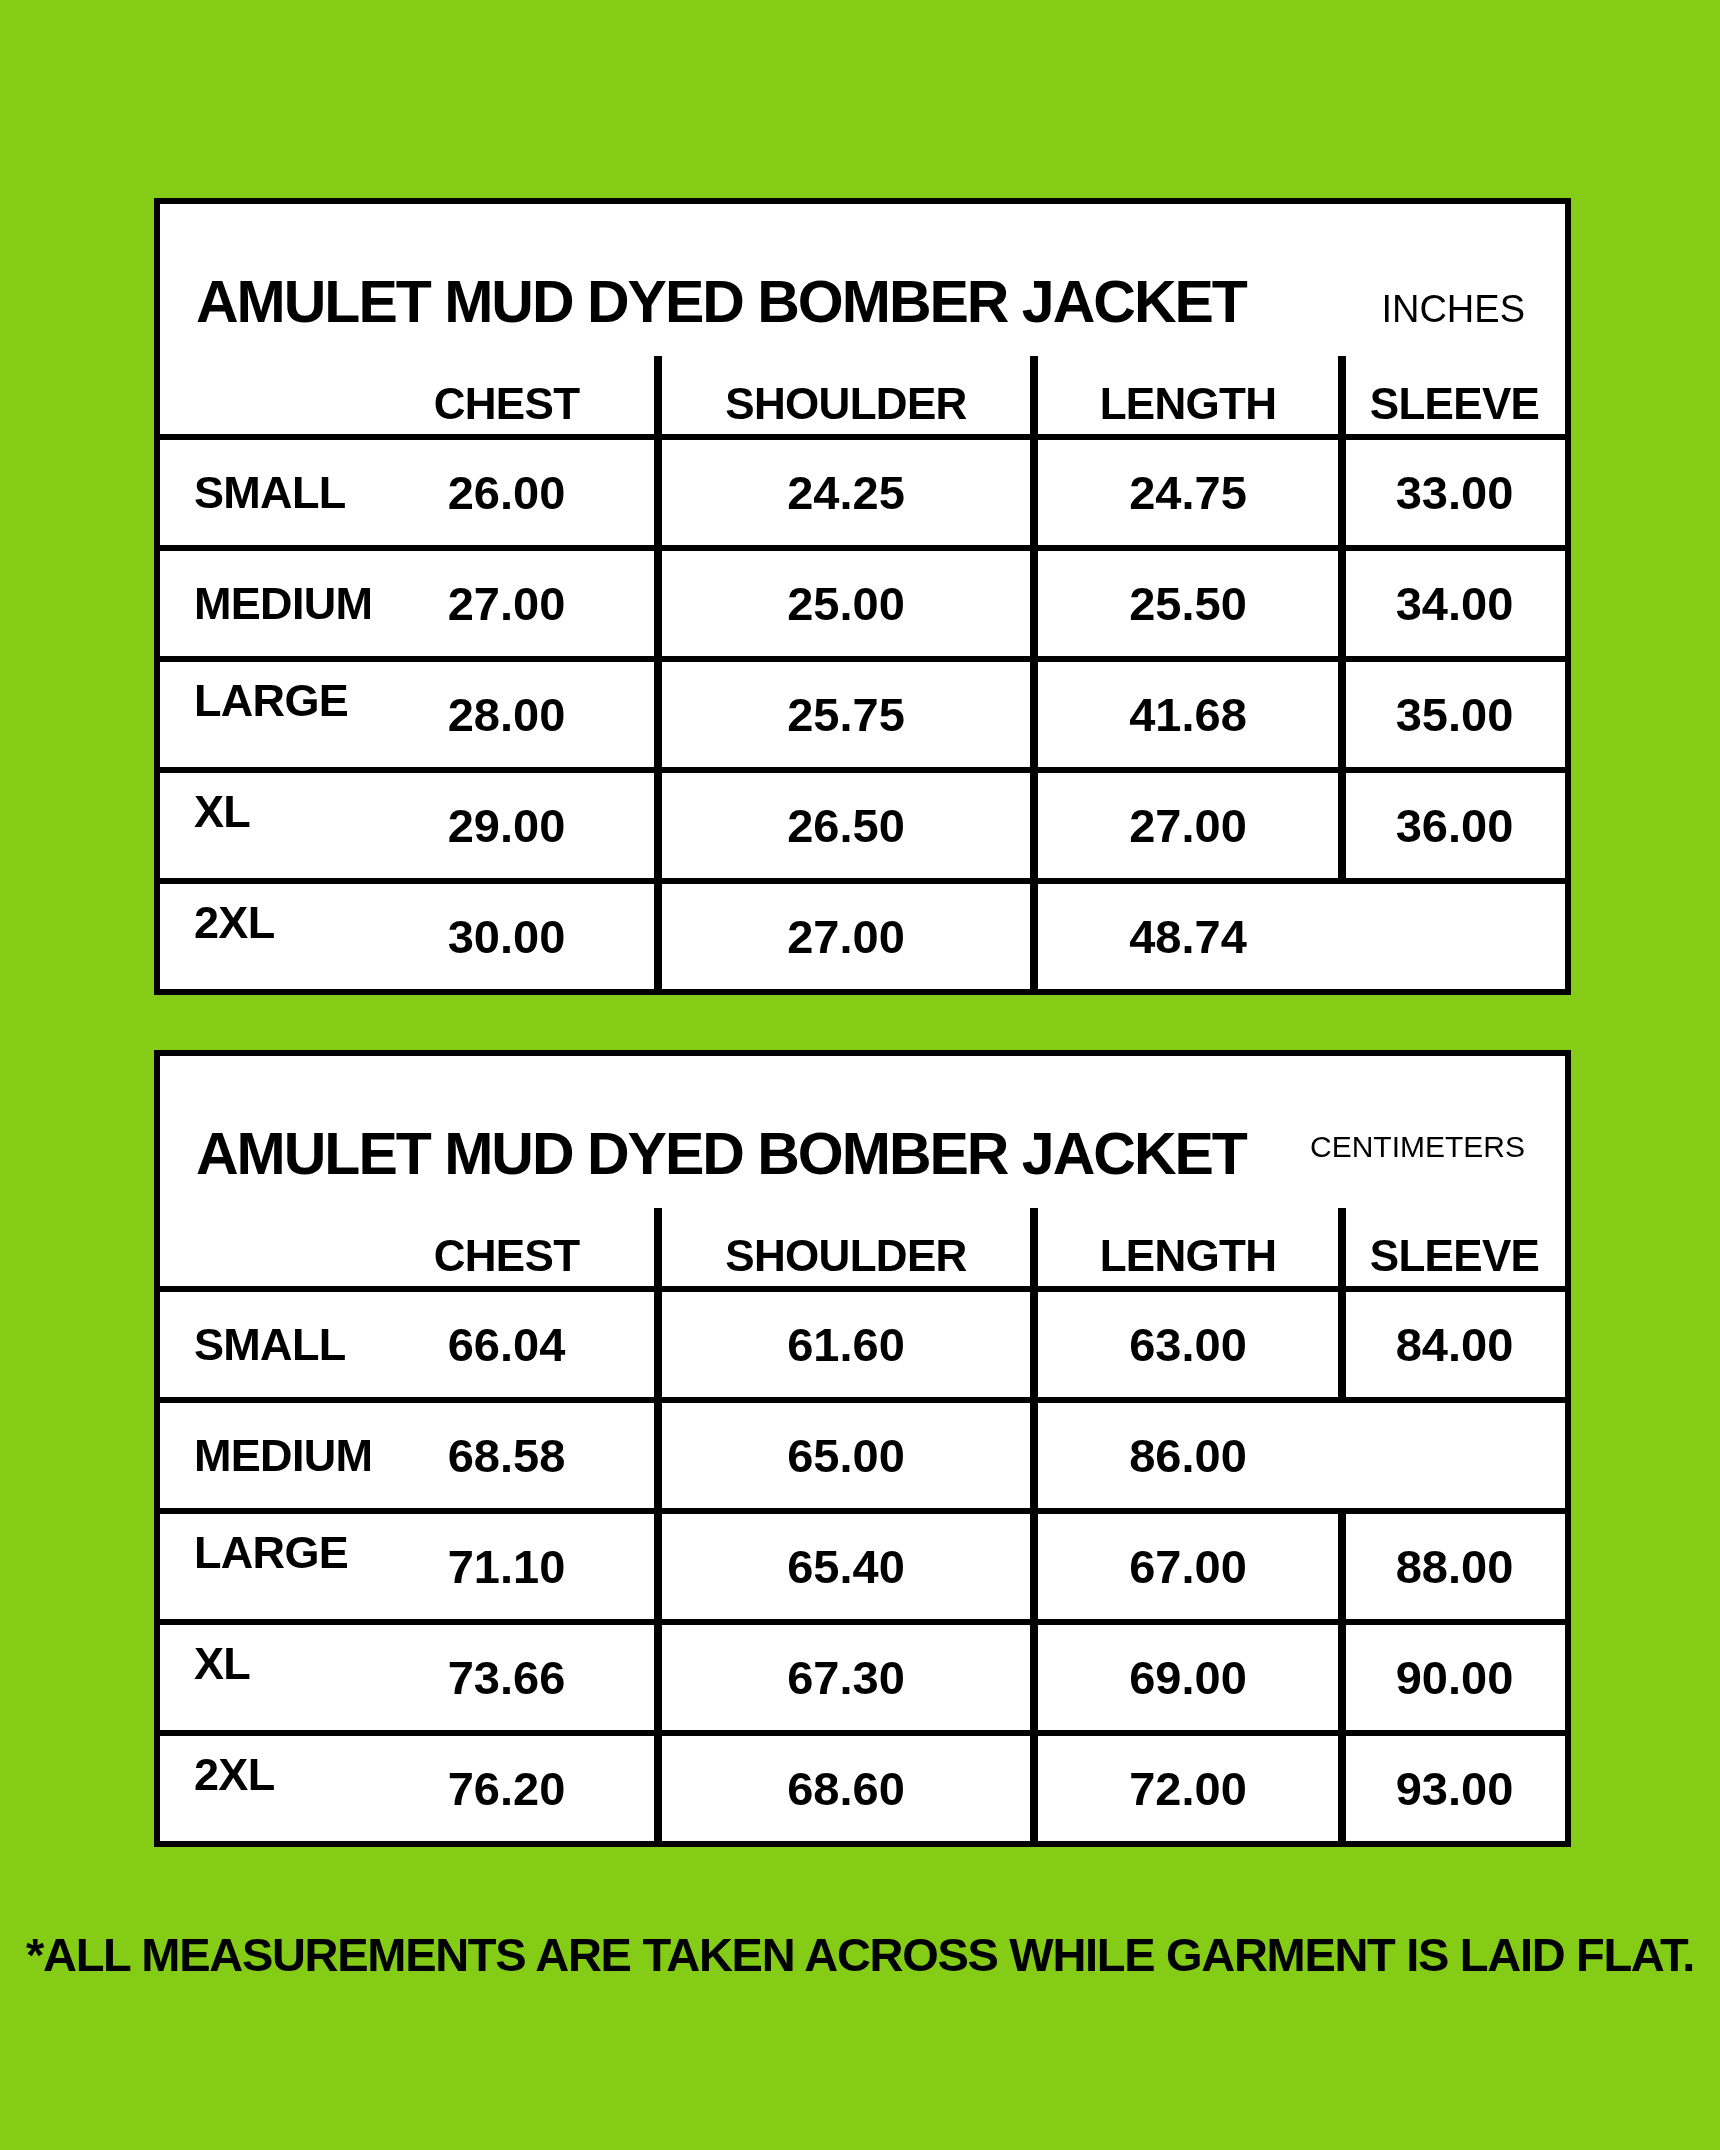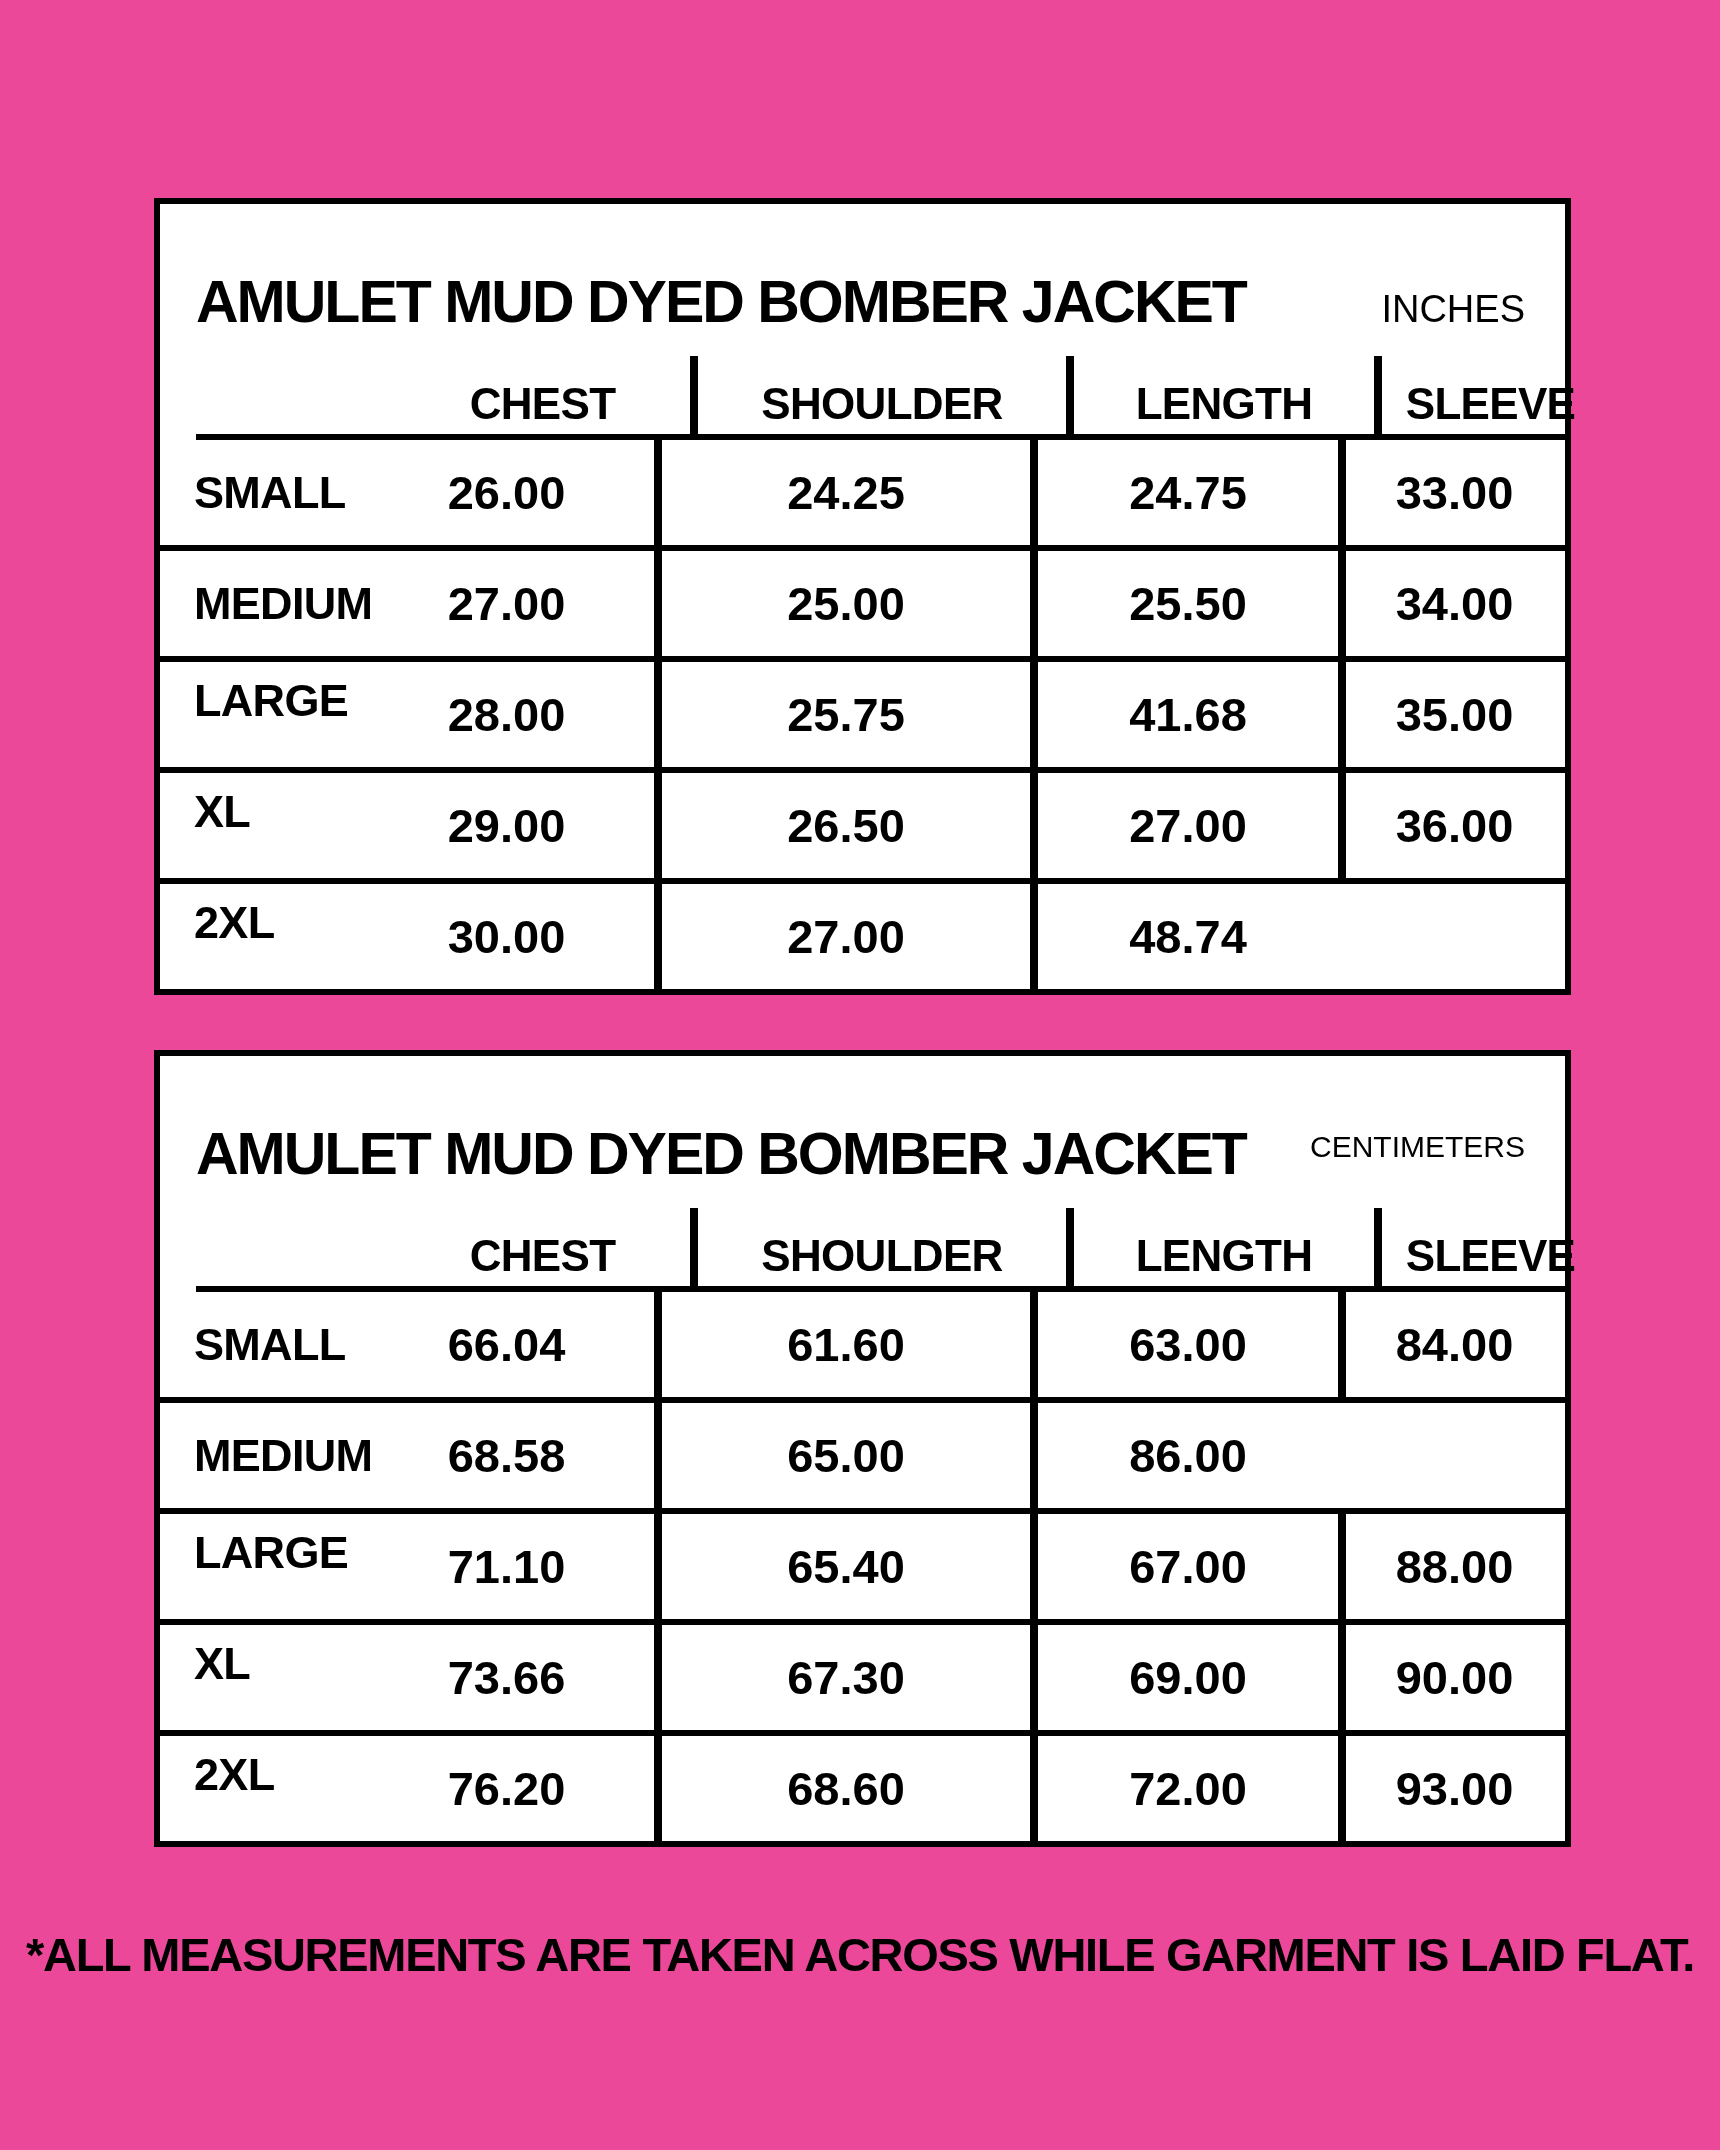--- a/index.html
+++ b/index.html
@@ -1,21 +1,21 @@
 <!DOCTYPE html>
 <html style="font-size:10.5px"><head>
 <meta charset="utf-8">
 <style>
   * { margin: 0; padding: 0; box-sizing: border-box; }
   html, body { background: #ffffff; }
   .page {
     position: relative;
     width: 1720px;
     height: 2151px;
-    background: #ec4899;
+    background: #84cc16;
     color: #000000;
     font-family: "Liberation Sans", "DejaVu Sans", sans-serif;
     overflow: hidden;
   }
   .size-table {
     position: absolute;
     left: 154px;
     width: 1417px;
     height: 797px;
     border: 6.6px solid #000000;
@@ -54,21 +54,20 @@
   }
 
   .header-row, .data-row {
     display: grid;
     grid-template-columns: 199px 295px 376px 308px 225px;
   }
   .header-row {
     height: 84px;
     flex: 0 0 auto;
     border-bottom: 6.6px solid #000000;
-    margin-left: 36px;
   }
   .table-body {
     flex: 1 1 auto;
     display: flex;
     flex-direction: column;
   }
   .data-row { flex: 1 1 0; }
   .data-row + .data-row { border-top: 6.6px solid #000000; }
 
   .cell {

